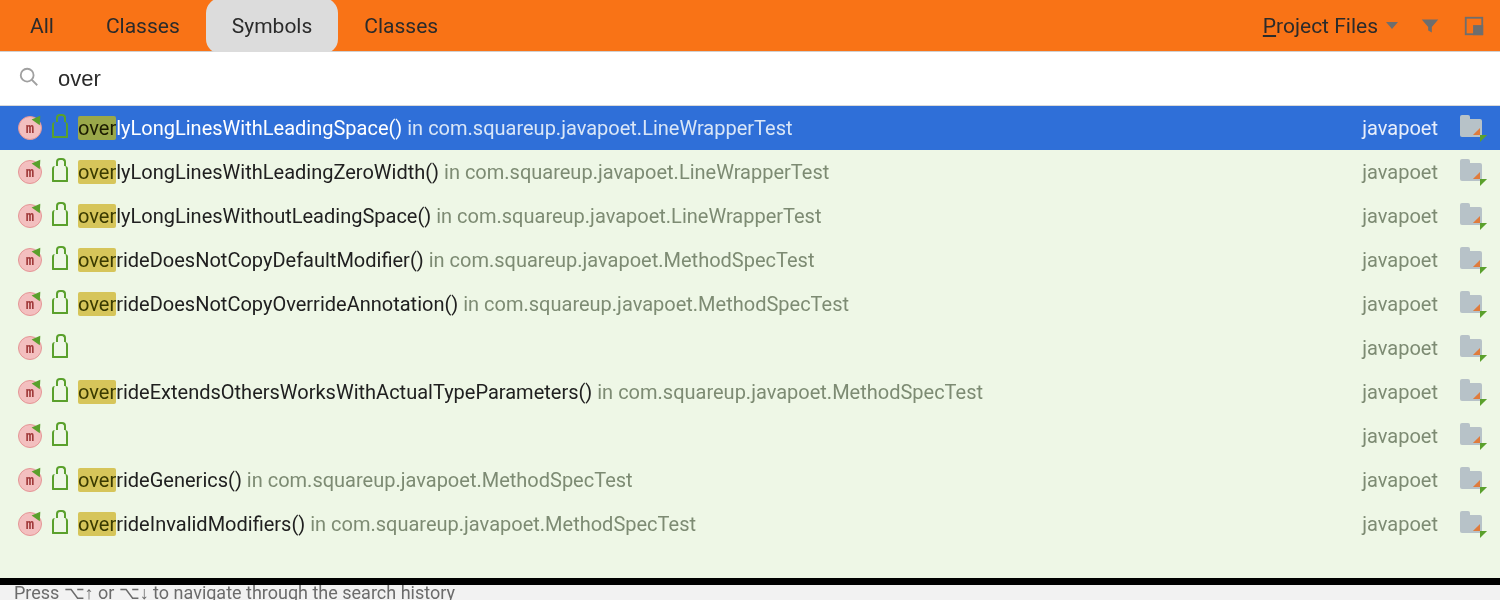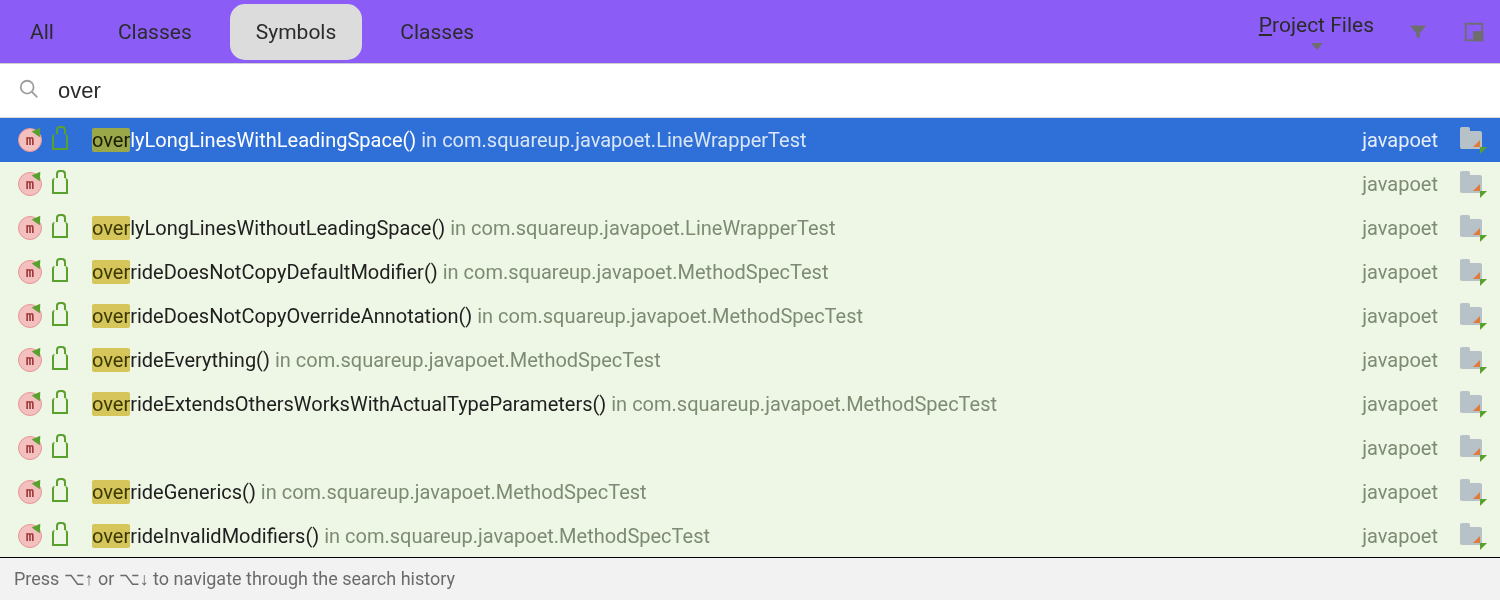--- a/index.html
+++ b/index.html
@@ -10,25 +10,24 @@
     color: #202020;
     width: 1500px;
     height: 600px;
     overflow: hidden;
     display: flex;
     flex-direction: column;
   }
   .tabbar {
     display: flex;
     align-items: center;
-    background: #8b5cf6;
+    background: #f97316;
     border-bottom: 1px solid #d0d0d0;
-    height: 64px;
+    height: 52px;
     padding: 0 4px;
-    gap: 12px;
   }
   .tab {
     padding: 0 26px;
     height: 56px;
     display: flex;
     align-items: center;
     font-size: 21px;
     color: #2b2b2b;
     cursor: pointer;
   }
@@ -38,21 +37,20 @@
   }
   .tabbar-spacer { flex: 1; }
   .scope {
     display: flex;
     align-items: center;
     gap: 6px;
     padding: 0 10px;
     font-size: 21px;
     color: #2b2b2b;
     cursor: pointer;
-    flex-direction: column;
   }
   .scope u { text-decoration: underline; text-underline-offset: 2px; }
   .chevron {
     width: 0; height: 0;
     border-left: 6px solid transparent;
     border-right: 6px solid transparent;
     border-top: 7px solid #6e6e6e;
     margin-left: 2px;
   }
   .toolbar-icon {
@@ -130,21 +128,21 @@
   }
   .lock-icon::before{
     content:"";
     position:absolute;
     top:-8px; left:2px;
     width:6px; height:6px;
     border:2px solid currentColor;
     border-bottom:none;
     border-radius: 4px 4px 0 0;
   }
-  .sym-text { white-space: nowrap; margin-left: 14px; }
+  .sym-text { white-space: nowrap; }
   .sym-match { color: #202020; }
   .result-row.sel .sym-match { color: #fff; }
   .sym-hl {
     background: #d6c55a;
     color: #3a3a00;
     border-radius: 2px;
     padding: 0 0;
   }
   .result-row.sel .sym-hl {
     background: #9aa84a;
@@ -180,22 +178,22 @@
     position:absolute; right:-3px; bottom:-3px;
     width:0;height:0;
     border-left:5px solid #e07b3c;
     border-right:5px solid #5aa02c;
     border-top:5px solid transparent;
     border-bottom:5px solid transparent;
     transform: rotate(45deg);
   }
   .footer {
     background: #f2f2f2;
-    border-top: 1px solid #000000;
-    height: 43px;
+    border-top: 7px solid #000000;
+    height: 22px;
     display: flex; align-items: center;
     padding: 0 14px;
     font-size: 18px;
     color: #6b6b6b;
   }
 </style>
 </head>
 <body>
 
 <div class="tabbar">
@@ -240,20 +238,21 @@
       <span class="module">javapoet</span>
       <span class="folder-icon">
         <span class="folder-tab"></span>
         <span class="folder-body"></span>
         <span class="folder-badge"></span>
       </span>
     </div>
     <div class="result-row">
       <span class="method-icon">m</span>
       <span class="lock-icon"></span>
+      <span class="sym-text"><span class="sym-match"><span class="sym-hl">over</span>lyLongLinesWithLeadingZeroWidth()</span><span class="sym-loc"> in com.squareup.javapoet.LineWrapperTest</span></span>
       <span class="row-spacer"></span>
       <span class="module">javapoet</span>
       <span class="folder-icon">
         <span class="folder-tab"></span>
         <span class="folder-body"></span>
         <span class="folder-badge"></span>
       </span>
     </div>
     <div class="result-row">
       <span class="method-icon">m</span>
@@ -287,21 +286,20 @@
       <span class="module">javapoet</span>
       <span class="folder-icon">
         <span class="folder-tab"></span>
         <span class="folder-body"></span>
         <span class="folder-badge"></span>
       </span>
     </div>
     <div class="result-row">
       <span class="method-icon">m</span>
       <span class="lock-icon"></span>
-      <span class="sym-text"><span class="sym-match"><span class="sym-hl">over</span>rideEverything()</span><span class="sym-loc"> in com.squareup.javapoet.MethodSpecTest</span></span>
       <span class="row-spacer"></span>
       <span class="module">javapoet</span>
       <span class="folder-icon">
         <span class="folder-tab"></span>
         <span class="folder-body"></span>
         <span class="folder-badge"></span>
       </span>
     </div>
     <div class="result-row">
       <span class="method-icon">m</span>

